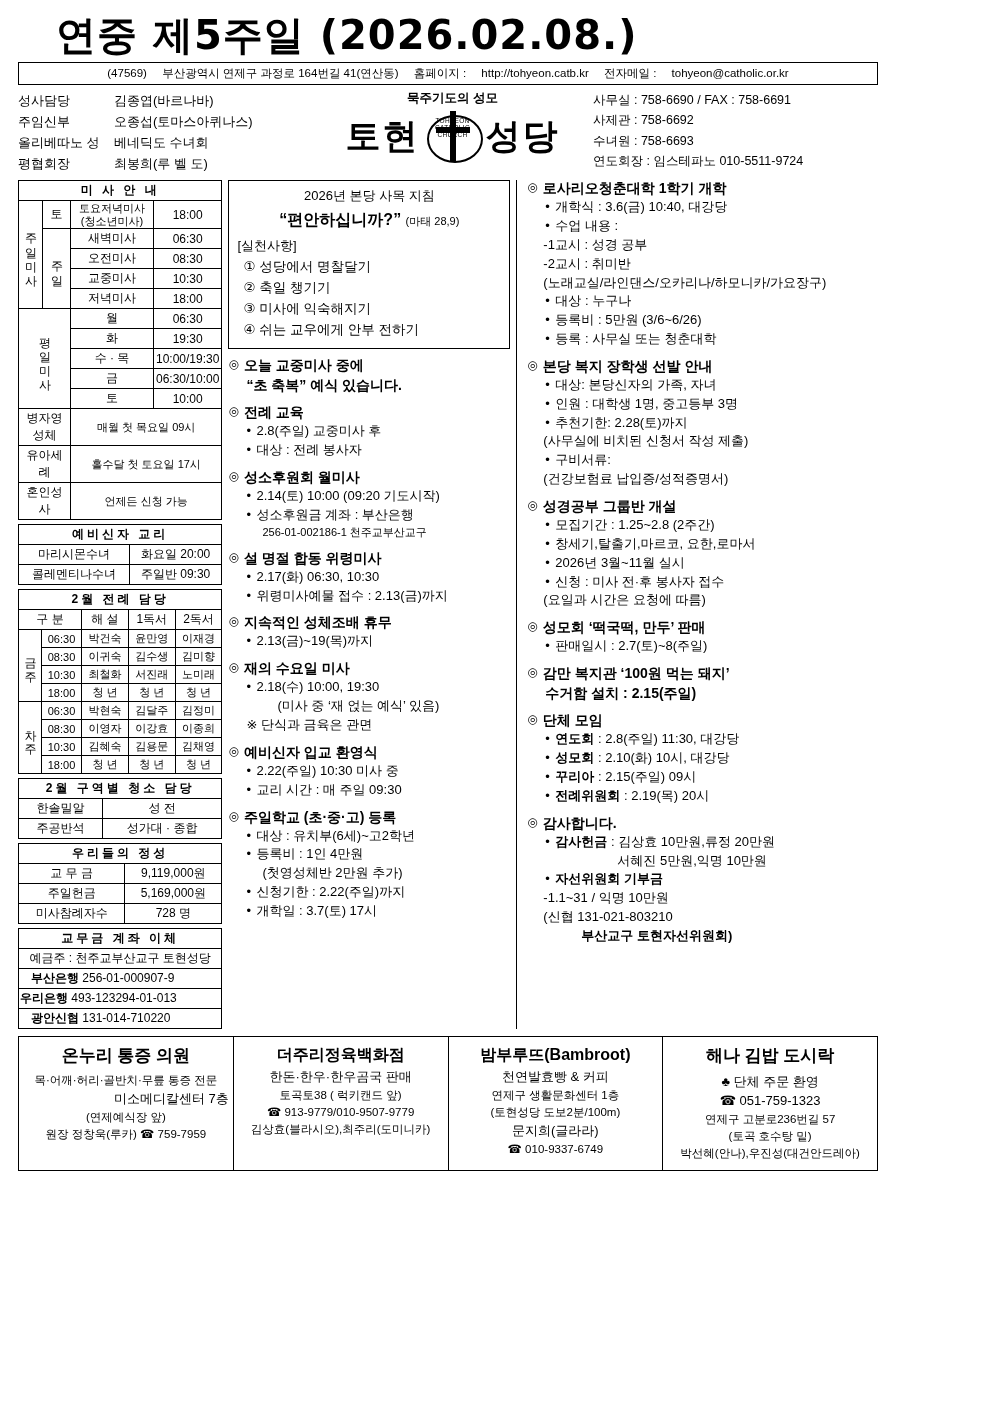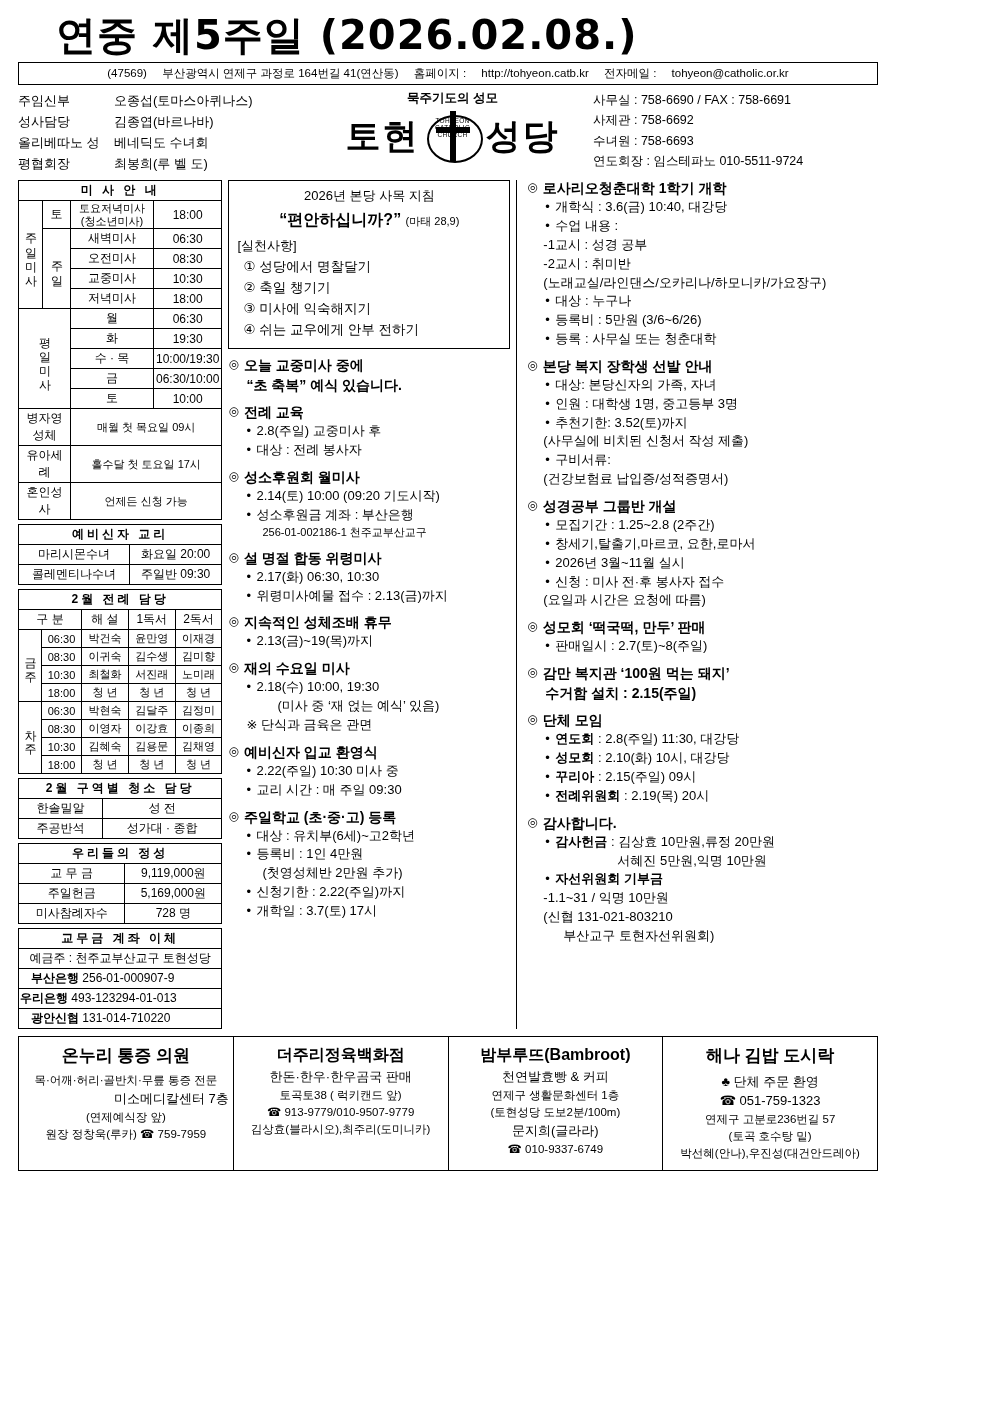--- a/index.html
+++ b/index.html
@@ -63,26 +63,26 @@
     <span>부산광역시 연제구 과정로 164번길 41(연산동)</span>
     <span>홈페이지 :</span>
     <span>http://tohyeon.catb.kr</span>
     <span>전자메일 :</span>
     <span>tohyeon@catholic.or.kr</span>
   </div>
 
   <div class="head">
     <div class="head-left">
       <div class="row">
+          <span class="lbl">성사담당</span>
+          <span>김종엽(바르나바)</span>
+        </div>
+      <div class="row">
           <span class="lbl">주임신부</span>
           <span>오종섭(토마스아퀴나스)</span>
-        </div>
-      <div class="row">
-          <span class="lbl">성사담당</span>
-          <span>김종엽(바르나바)</span>
         </div>
       <div class="row">
           <span class="lbl">올리베따노 성</span>
           <span>베네딕도 수녀회</span>
         </div>
       <div class="row">
           <span class="lbl">평협회장</span>
           <span>최봉희(루 벨 도)</span>
         </div>
     </div>
@@ -426,21 +426,21 @@
         <div class="sec-b"><span class="dot">•</span><span>등록 : 사무실 또는 청춘대학</span></div>
       </div>
 
       <div class="sec">
         <div class="sec-h">
             <span class="bullet-o">◎</span>
             <span>본당 복지 장학생 선발 안내</span>
           </div>
         <div class="sec-b"><span class="dot">•</span><span>대상: 본당신자의 가족, 자녀</span></div>
         <div class="sec-b"><span class="dot">•</span><span>인원 : 대학생 1명, 중고등부 3명</span></div>
-        <div class="sec-b"><span class="dot">•</span><span>추천기한: 3.52(토)까지</span></div>
+        <div class="sec-b"><span class="dot">•</span><span>추천기한: 2.28(토)까지</span></div>
         <div class="sec-b sub2 small">(사무실에 비치된 신청서 작성 제출)</div>
         <div class="sec-b"><span class="dot">•</span><span>구비서류:</span></div>
         <div class="sec-b sub2 small">(건강보험료 납입증/성적증명서)</div>
       </div>
 
       <div class="sec">
         <div class="sec-h">
             <span class="bullet-o">◎</span>
             <span>성경공부 그룹반 개설</span>
           </div>
@@ -481,21 +481,21 @@
       <div class="sec">
         <div class="sec-h">
             <span class="bullet-o">◎</span>
             <span>감사합니다.</span>
           </div>
         <div class="sec-b"><span class="dot">•</span><b>감사헌금</b> <span>: 김상효 10만원,류정 20만원</span></div>
         <div class="sec-b" style="margin-left:90px;">서혜진 5만원,익명 10만원</div>
         <div class="sec-b"><span class="dot">•</span><b>자선위원회 기부금</b></div>
         <div class="sec-b sub2">-1.1~31 / 익명 10만원</div>
         <div class="sec-b sub2">(신협 131-021-803210</div>
-        <div class="sec-b" style="margin-left:36px;">부산교구 토현자선위원회)</div>
+        <div class="sec-b" style="margin-left:54px;font-weight:bold;">부산교구 토현자선위원회)</div>
       </div>
     </div>
   </div>
 
   <div class="bottom">
     <div class="ad">
       <div class="t">온누리 통증 의원</div>
       <div>목·어깨·허리·골반치·무릎 통증 전문</div>
       <div style="font-size:13px;text-align:right;">미소메디칼센터 7층</div>
       <div>(연제예식장 앞)</div>

